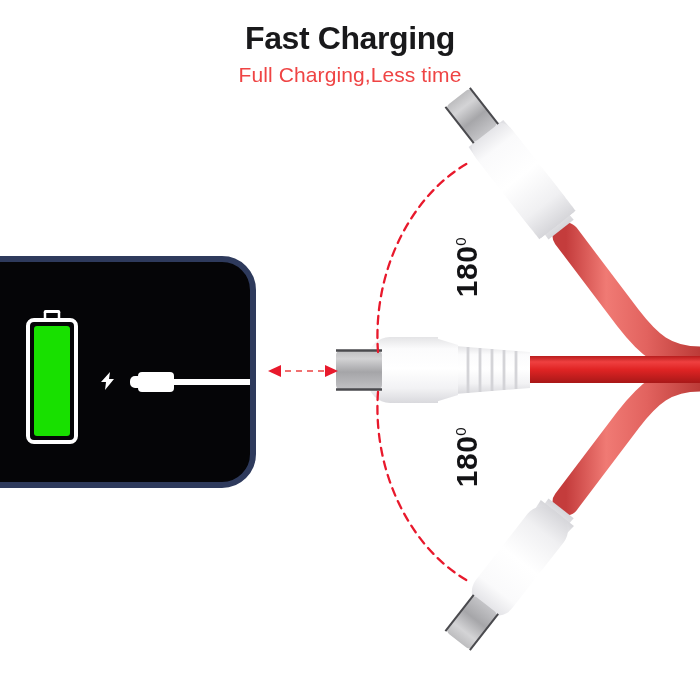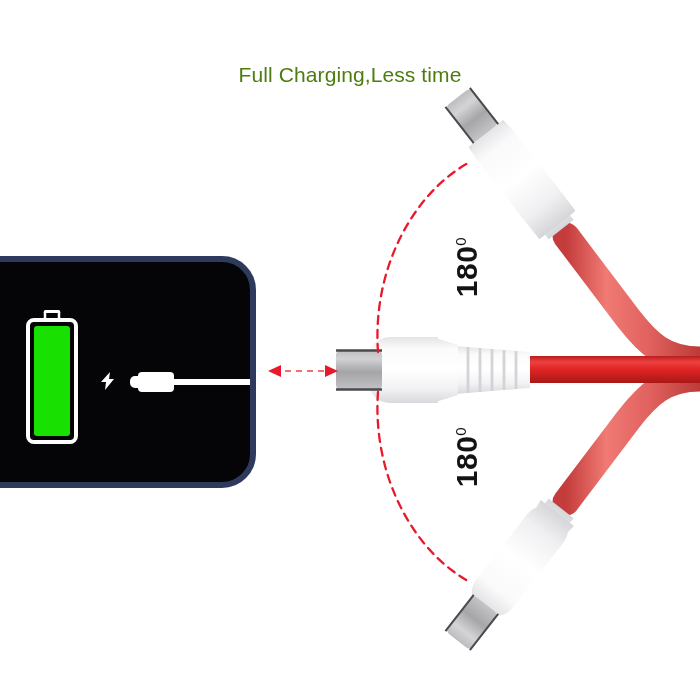--- a/index.html
+++ b/index.html
@@ -19,21 +19,21 @@
     font-size:32px;font-weight:bold;
     letter-spacing:-0.4px;
     color:#19191b;
     line-height:1.05;
   }
   .subtitle{
     position:absolute;left:0;top:63px;width:700px;
     text-align:center;
     font-size:21px;font-weight:normal;
     letter-spacing:0.1px;
-    color:#4d7c0f;
+    color:#ef4444;
   }
 
   
   .phone{
     position:absolute;
     left:-64px;top:256px;
     width:320px;height:232px;
     background:#050507;
     border:6px solid #2e3a5c;
     border-radius:34px;
@@ -108,20 +108,21 @@
   }
   .deg sup{font-size:15px;font-weight:normal;vertical-align:super;line-height:0;}
   .deg-top{left:417px;top:250px;width:100px;text-align:center;}
   .deg-bottom{left:417px;top:440px;width:100px;text-align:center;}
 </style>
 </head>
 <body>
 
 <div id="stage">
 
+  <div class="title">Fast Charging</div>
   <div class="subtitle">Full Charging,Less time</div>
 
   <div class="phone">
     <div class="phone-screen">
 
       <div class="battery">
         <div class="battery-nub"></div>
         <div class="battery-body">
           <div class="battery-fill"></div>
         </div>

